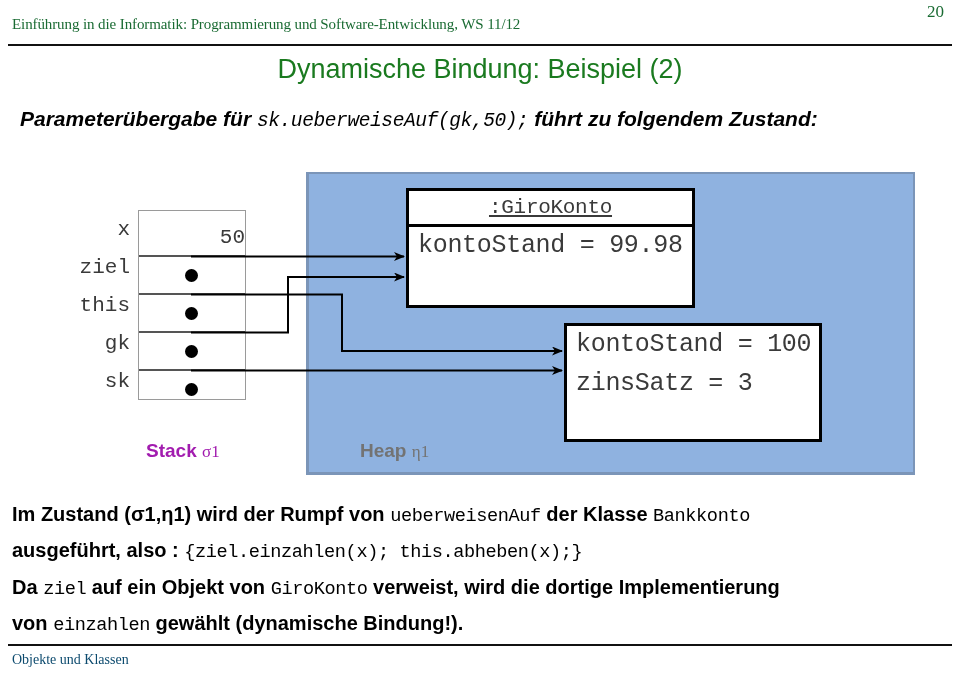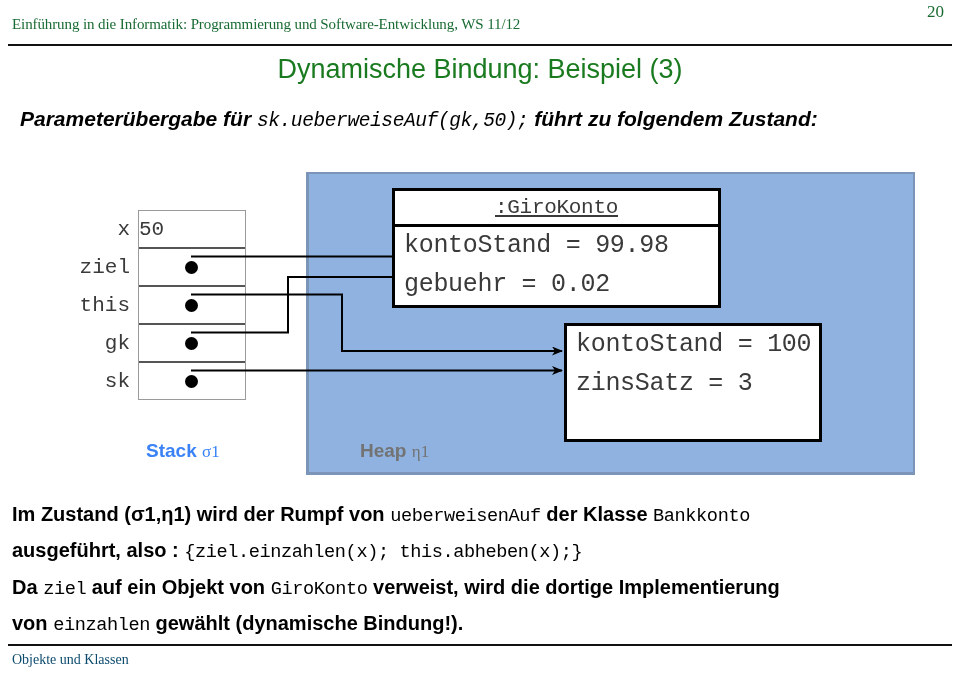--- a/index.html
+++ b/index.html
@@ -101,21 +101,21 @@
     font-size: 19px;
     font-weight: bold;
     color: #737373;
   }
   #stack-label {
     position: absolute;
     left: 146px;
     top: 280px;
     font-size: 19px;
     font-weight: bold;
-    color: #3b82f6;
+    color: #a21caf;
     text-align: right;
   }
   .greek {
     font-family: "Liberation Serif", serif;
     font-weight: normal;
     font-size: 17px;
   }
 
   
   #stack-frame {
@@ -130,21 +130,22 @@
   }
   .stack-cell {
     position: absolute;
     left: 0;
     width: 106px;
     height: 38px;
     border-bottom: 2px solid #555555;
     box-sizing: border-box;
     display: flex;
     align-items: center;
-    justify-content: flex-start;
+    justify-content: flex-end;
+    margin-top: 8px;
   }
   .stack-cell.last { border-bottom: none; }
   .cell-value {
     font-family: "Liberation Mono", "DejaVu Sans Mono", monospace;
     font-size: 21px;
     color: #3a3a3a;
   }
   .ref-dot {
     width: 13px;
     height: 13px;
@@ -190,23 +191,23 @@
   }
   .obj-attr {
     font-family: "Liberation Mono", "DejaVu Sans Mono", monospace;
     font-size: 25px;
     color: #3a3a3a;
     padding-left: 9px;
     line-height: 1.55;
     letter-spacing: -0.3px;
   }
   #obj-girokonto {
-    left: 392px;
+    left: 406px;
     top: 28px;
-    width: 329px;
+    width: 289px;
     height: 120px;
   }
   #obj-sparkonto {
     left: 564px;
     top: 163px;
     width: 258px;
     height: 119px;
   }
 
   #arrows {
@@ -247,21 +248,21 @@
     color: #0c4a6e;
   }
 </style>
 </head>
 <body>
 
 <div id="slide-header-text">Einführung in die Informatik: Programmierung und Software-Entwicklung, WS 11/12</div>
 <div id="page-number">20</div>
 <div id="header-rule"></div>
 
-<div id="page-title">Dynamische Bindung: Beispiel (3)</div>
+<div id="page-title">Dynamische Bindung: Beispiel (2)</div>
 
 <div id="intro-line"><span>Parameterübergabe für </span><span class="mono">sk.ueberweiseAuf(gk,50);</span><span> führt zu folgendem Zustand:</span></div>
 
 <div id="diagram">
 
   <div id="heap-panel"></div>
 
   <div class="var-label" style="top:58px">x</div>
   <div class="var-label" style="top:96px">ziel</div>
   <div class="var-label" style="top:134px">this</div>
@@ -300,21 +301,20 @@
     <path d="M191,134.5 L342,134.5 L342,191 L562,191" fill="none" stroke="#000000" stroke-width="2" marker-end="url(#ah)"></path>
 
     <path d="M191,210.5 L562,210.5" fill="none" stroke="#000000" stroke-width="2" marker-end="url(#ah)"></path>
   </svg>
 
   <div class="obj-box" id="obj-girokonto">
     <div class="obj-title">
       <span>:GiroKonto</span>
     </div>
     <div class="obj-attr">kontoStand = 99.98</div>
-    <div class="obj-attr">gebuehr = 0.02</div>
   </div>
 
   <div class="obj-box" id="obj-sparkonto">
     <div class="obj-attr">kontoStand = 100</div>
     <div class="obj-attr">zinsSatz = 3</div>
   </div>
 
   <div id="stack-label"><span>Stack </span><span class="greek">σ1</span></div>
   <div id="heap-label"><span>Heap </span><span class="greek">η1</span></div>
 </div>

